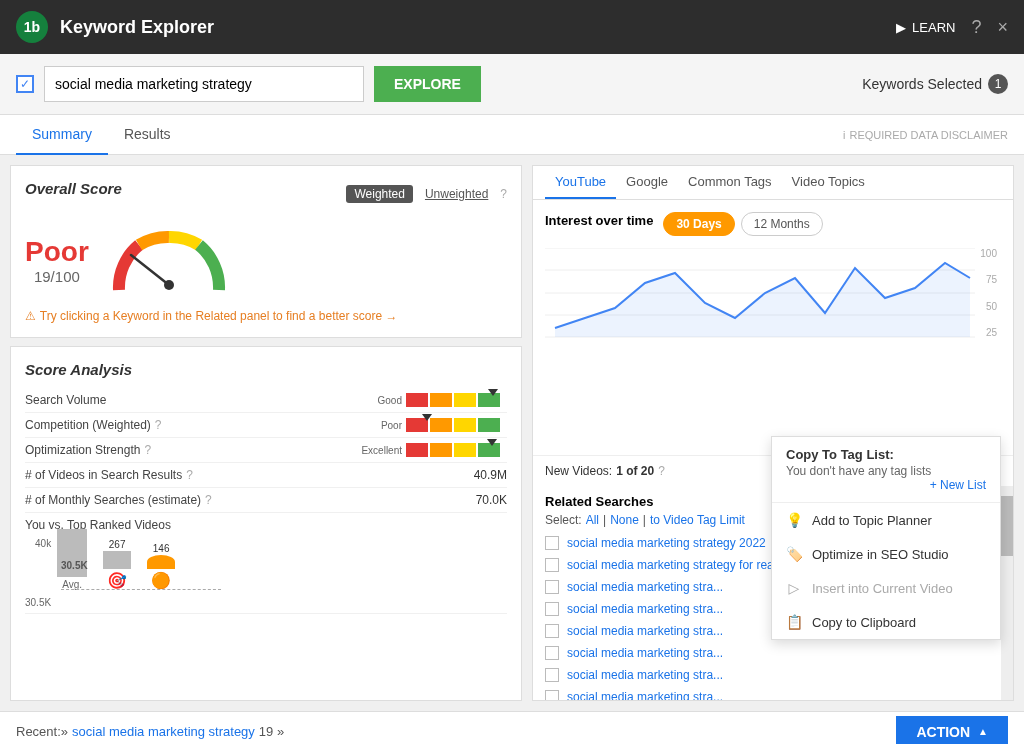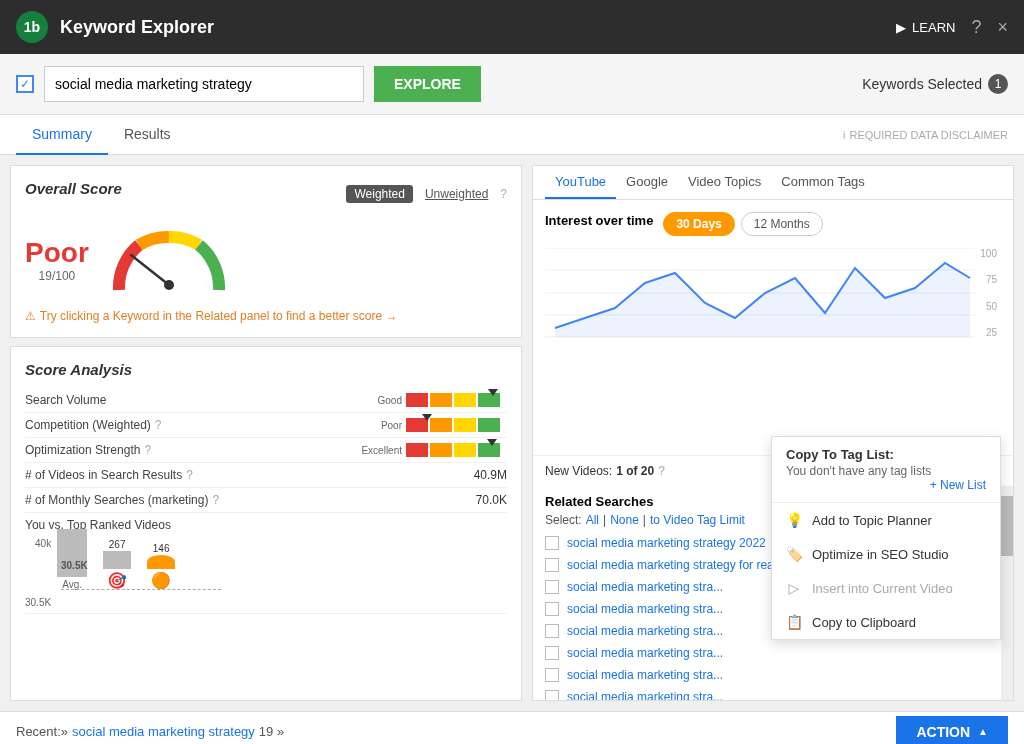--- a/index.html
+++ b/index.html
@@ -121,21 +121,21 @@
       padding: 14px;
     }
     .card-title { font-size: 15px; font-weight: bold; color: #333; margin-bottom: 10px; font-style: italic; }
     .score-options { float: right; display: flex; gap: 6px; font-size: 12px; }
     .score-option { cursor: pointer; color: #555; }
     .score-option.active { background: #555; color: white; padding: 2px 8px; border-radius: 3px; }
     .score-option.underline { text-decoration: underline; color: #555; }
     .score-display { display: flex; align-items: center; gap: 20px; padding: 10px 0; }
     .score-text { text-align: center; }
     .score-label { color: #e53935; font-size: 28px; font-weight: bold; }
-    .score-num { font-size: 12px; color: #666; }
+    .score-num { font-size: 15px; color: #666; }
     .warning-msg { color: #e67e22; font-size: 12px; display: flex; align-items: center; gap: 4px; margin-top: 4px; }
 
     .score-analysis-card {
       background: white;
       border: 1px solid #ddd;
       padding: 14px;
       flex: 1;
     }
     .analysis-row { display: flex; align-items: center; padding: 5px 0; border-bottom: 1px solid #f0f0f0; }
     .analysis-label { flex: 1; color: #444; font-size: 12px; display: flex; align-items: center; gap: 4px; }
@@ -359,21 +359,21 @@
       <div class="analysis-row">
         <span class="analysis-label">
           <span># of Videos in Search Results</span>
           <span style="color:#aaa;">?</span>
         </span>
         <span class="analysis-value">40.9M</span>
       </div>
 
       <div class="analysis-row">
         <span class="analysis-label">
-          <span># of Monthly Searches (marketing)</span>
+          <span># of Monthly Searches (estimate)</span>
           <span style="color:#aaa;">?</span>
         </span>
         <span class="analysis-value">70.0K</span>
       </div>
 
       <div class="analysis-row" style="flex-direction:column; align-items:flex-start;">
         <span class="analysis-label" style="margin-bottom:6px;">
           <span>You vs. Top Ranked Videos</span>
         </span>
         <div style="display:flex; align-items:flex-end; gap:0; width:100%; position:relative;">
@@ -407,22 +407,22 @@
       </div>
     </div>
   </div>
 
   <div class="right-panel">
     <div class="right-card" style="position:relative;">
 
       <div class="right-tabs">
         <div class="right-tab active">YouTube</div>
         <div class="right-tab">Google</div>
+        <div class="right-tab">Common Tags</div>
         <div class="right-tab">Video Topics</div>
-        <div class="right-tab">Common Tags</div>
       </div>
 
       <div class="interest-section">
         <div style="display:flex; align-items:center; gap:10px;">
           <span class="interest-title">Interest over time</span>
           <div style="display:flex; gap:6px;">
             <button class="int-btn active">30 Days</button>
             <button class="int-btn">12 Months</button>
           </div>
         </div>

